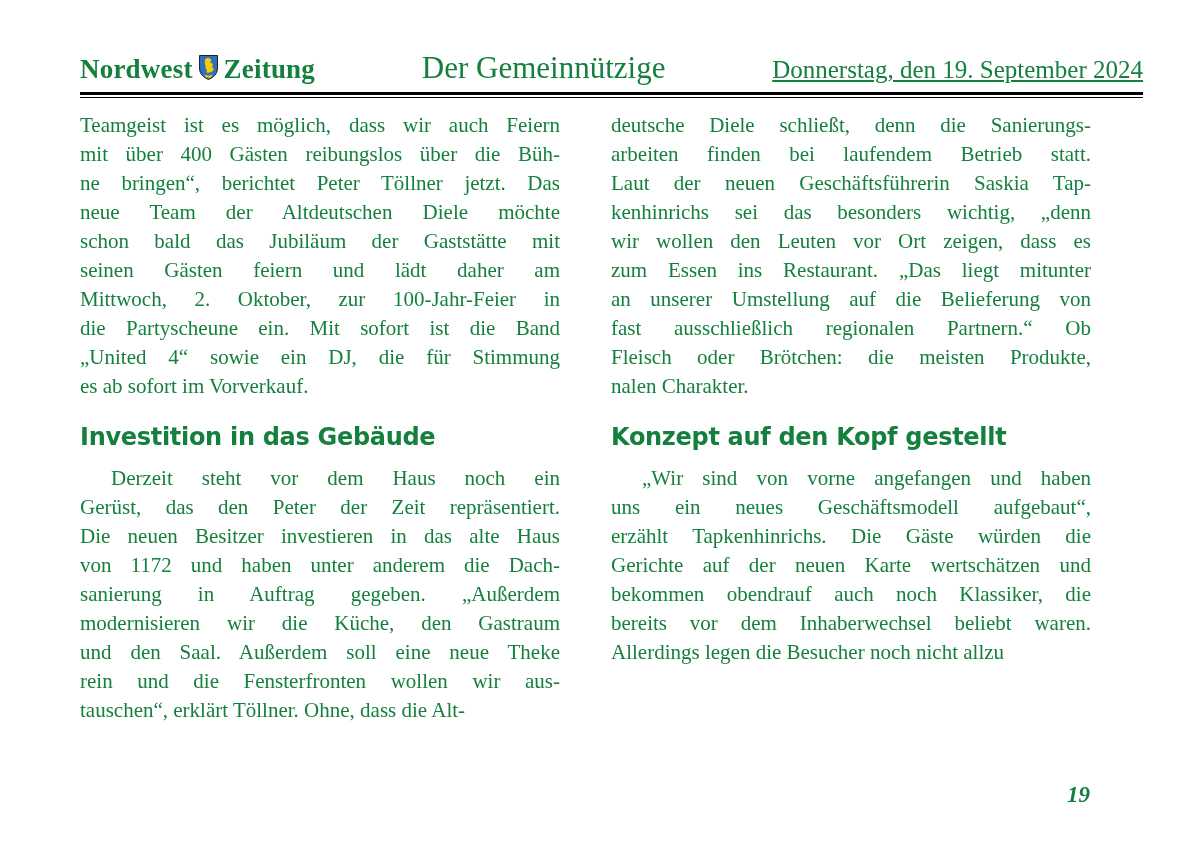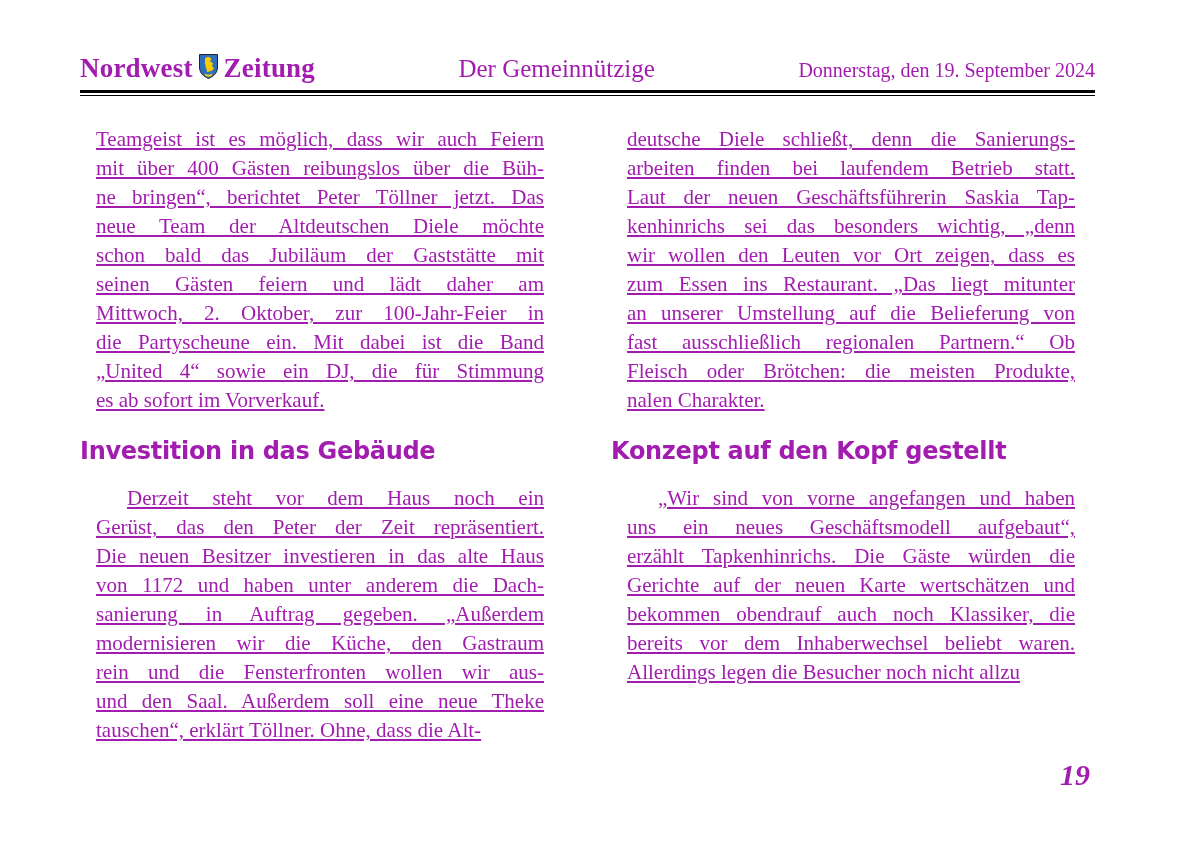--- a/index.html
+++ b/index.html
@@ -1,23 +1,23 @@
 <!DOCTYPE html>
 <html lang="de"><head>
 <meta charset="utf-8">
 <style>
   html, body { margin: 0; padding: 0; background: #ffffff; }
   .page {
     position: relative;
     width: 1189px;
     height: 841px;
     background: #ffffff;
-    color: #a21caf;
+    color: #15803d;
     box-sizing: border-box;
-    padding: 50px 94px 0 80px;
+    padding: 50px 46px 0 80px;
     font-family: "Liberation Serif", serif;
     overflow: hidden;
   }
   
   .header-row {
     display: flex;
     justify-content: space-between;
     align-items: baseline;
     width: 100%;
   }
@@ -29,44 +29,45 @@
     align-items: baseline;
     gap: 5px;
     white-space: nowrap;
   }
   .masthead .crest {
     position: relative;
     top: 3px;
     display: inline-block;
   }
   .edition-title {
-    font-size: 25px;
+    font-size: 31px;
     white-space: nowrap;
   }
   .header-date {
-    font-size: 20px;
+    font-size: 25px;
     white-space: nowrap;
+    text-decoration: underline;
   }
   .header-rule {
     margin-top: 6px;
     height: 2px;
     border-top: 3px solid #000;
     border-bottom: 1.5px solid #000;
   }
   
   .columns {
     display: flex;
     gap: 51px;
     margin-top: 13px;
   }
   .col {
     width: 480px;
     flex: 0 0 480px;
   }
-  .para { margin: 16px; text-decoration: underline; }
+  .para { margin: 0; }
   .jline {
     font-size: 21px;
     line-height: 29px;
     text-align: justify;
     text-align-last: justify;
     text-justify: inter-word;
     white-space: normal;
   }
   .jline.last {
     text-align-last: left;
@@ -79,22 +80,22 @@
     font-weight: bold;
     font-size: 24px;
     letter-spacing: -0.3px;
     line-height: 34px;
     margin: 19px 0 10px 0;
   }
   
   .page-number {
     position: absolute;
     right: 99px;
-    top: 758px;
-    font-size: 30px;
+    top: 782px;
+    font-size: 23px;
     font-weight: bold;
     font-style: italic;
   }
 </style>
 </head>
 <body>
 
 <div class="page">
 
   <div class="header-row">
@@ -120,34 +121,34 @@
   <div class="columns">
     <div class="col" id="col-left">
         <div class="para">
           <div class="jline">Teamgeist ist es möglich, dass wir auch Feiern</div>
           <div class="jline">mit über 400 Gästen reibungslos über die Büh-</div>
           <div class="jline">ne bringen“, berichtet Peter Töllner jetzt. Das</div>
           <div class="jline">neue Team der Altdeutschen Diele möchte</div>
           <div class="jline">schon bald das Jubiläum der Gaststätte mit</div>
           <div class="jline">seinen Gästen feiern und lädt daher am</div>
           <div class="jline">Mittwoch, 2. Oktober, zur 100-Jahr-Feier in</div>
-          <div class="jline">die Partyscheune ein. Mit dabei ist die Band</div>
+          <div class="jline">die Partyscheune ein. Mit sofort ist die Band</div>
           <div class="jline">„United 4“ sowie ein DJ, die für Stimmung</div>
           <div class="jline last">es ab sofort im Vorverkauf.</div>
         </div>
         <h2 class="section-heading">Investition in das Gebäude</h2>
         <div class="para">
           <div class="jline first-indent">Derzeit steht vor dem Haus noch ein</div>
           <div class="jline">Gerüst, das den Peter der Zeit repräsentiert.</div>
           <div class="jline">Die neuen Besitzer investieren in das alte Haus</div>
           <div class="jline">von 1172 und haben unter anderem die Dach-</div>
           <div class="jline">sanierung in Auftrag gegeben. „Außerdem</div>
           <div class="jline">modernisieren wir die Küche, den Gastraum</div>
+          <div class="jline">und den Saal. Außerdem soll eine neue Theke</div>
           <div class="jline">rein und die Fensterfronten wollen wir aus-</div>
-          <div class="jline">und den Saal. Außerdem soll eine neue Theke</div>
           <div class="jline last">tauschen“, erklärt Töllner. Ohne, dass die Alt-</div>
         </div>
       </div>
     <div class="col" id="col-right">
         <div class="para">
           <div class="jline">deutsche Diele schließt, denn die Sanierungs-</div>
           <div class="jline">arbeiten finden bei laufendem Betrieb statt.</div>
           <div class="jline">Laut der neuen Geschäftsführerin Saskia Tap-</div>
           <div class="jline">kenhinrichs sei das besonders wichtig, „denn</div>
           <div class="jline">wir wollen den Leuten vor Ort zeigen, dass es</div>

